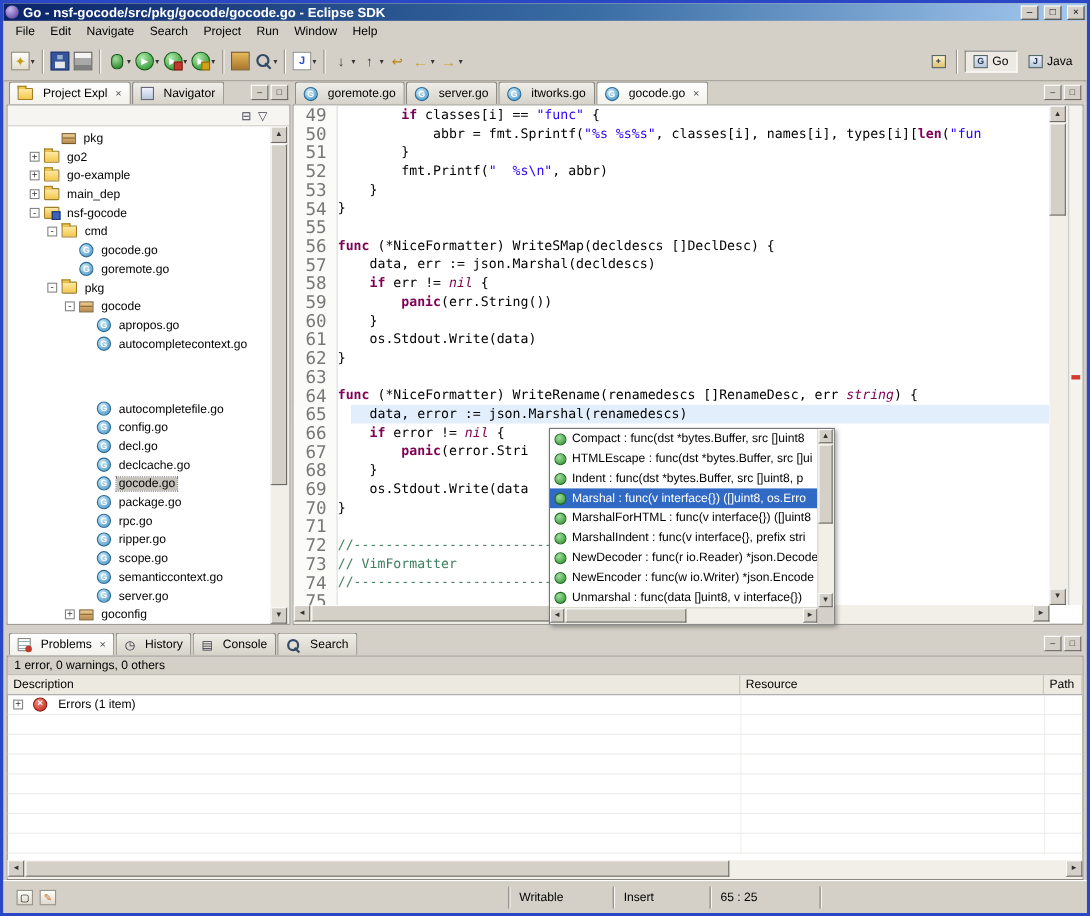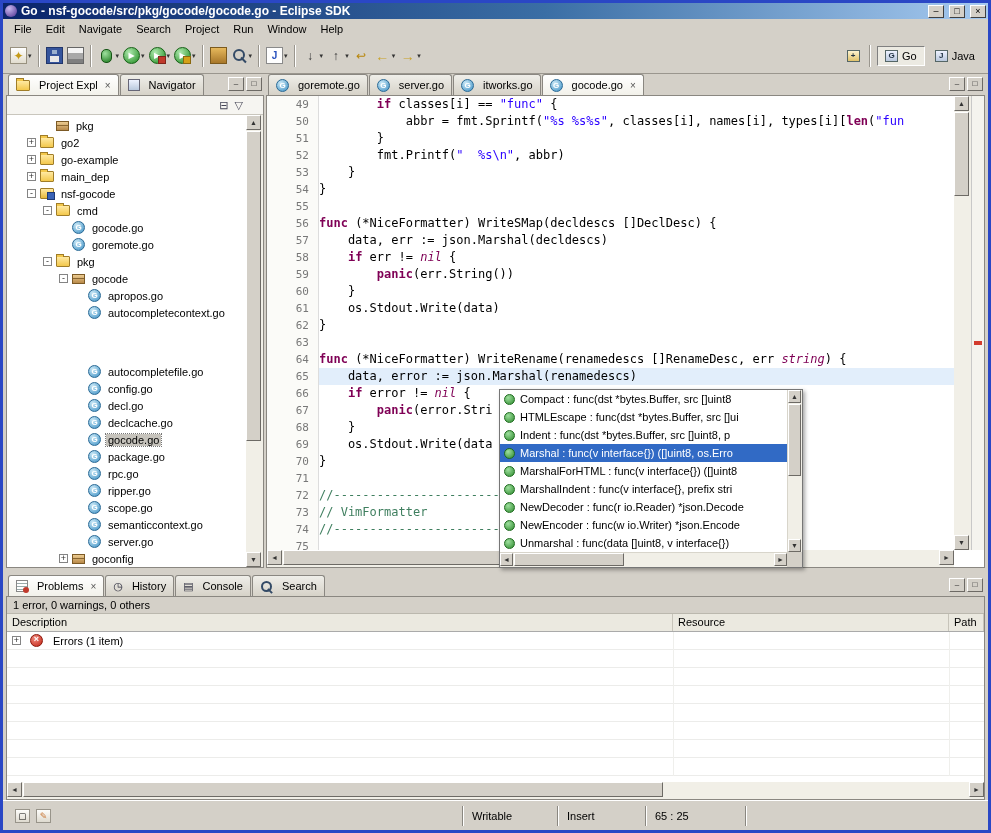--- a/index.html
+++ b/index.html
@@ -89,28 +89,28 @@
 .sbh{position:absolute;height:17px;background:#f1efe7}
 .sb-btn{position:absolute;width:15px;height:15px;background:#d4d0c8;border:1px solid;border-color:#fff #6d6a65 #6d6a65 #fff;font-size:7px;color:#333;display:flex;align-items:center;justify-content:center}
 .sb-thumb{position:absolute;background:#d4d0c8;border:1px solid;border-color:#fff #6d6a65 #6d6a65 #fff}
 
 
 .editor{left:263px;top:71px;width:719px;height:494px}
 .ebody{position:absolute;top:21px;left:0;right:0;bottom:0;border:1px solid #8a8781;background:#fff}
 .codewrap{position:absolute;top:0;left:0;right:30px;bottom:17px;overflow:hidden;background:#fff}
 .cline{height:17px;display:flex;white-space:pre;font-family:"DejaVu Sans Mono",monospace;font-size:12px;line-height:17px}
 .cline.hl{background:linear-gradient(90deg,#fff 52px,#e2eefb 52px)}
-.ln{flex:none;width:52px;padding-right:9px;text-align:right;color:#787878;font-size:11px;background:#fbfbf8;border-right:1px solid #ddd;font-family:"DejaVu Sans Mono",monospace}
+.ln{flex:none;width:40px;padding-right:9px;text-align:right;color:#787878;font-size:16px;background:#fbfbf8;border-right:1px solid #ddd;font-family:"DejaVu Sans Mono",monospace}
 .t-p{color:#000}.t-k{color:#7f0055;font-weight:bold}.t-i{color:#7f0055;font-weight:normal;font-style:italic}
 .t-s{color:#2a00ff}.t-c{color:#3f7f5f}
 .overview{position:absolute;right:0;top:0;bottom:17px;width:13px;background:#f4f3ee;border-left:1px solid #c8c8c8}
 .ovmark{position:absolute;left:2px;right:2px;height:4px;background:#d23b2e;top:54%}
 
 
-.popup{position:absolute;left:496px;top:386px;width:304px;height:179px;background:#fff;border:1px solid #767676;box-shadow:2px 2px 4px rgba(0,0,0,.35);z-index:60;display:grid;grid-template-columns:1fr 15px;grid-template-rows:1fr 15px}
+.popup{position:absolute;left:496px;top:386px;width:260px;height:179px;background:#fff;border:1px solid #767676;box-shadow:2px 2px 4px rgba(0,0,0,.35);z-index:60;display:grid;grid-template-columns:1fr 15px;grid-template-rows:1fr 15px}
 .pitems{overflow:hidden}
 .pitem{height:18px;display:flex;align-items:center;gap:5px;padding:0 4px;white-space:nowrap;overflow:hidden}
 .pitem.selected{background:#316ac5;color:#fff}
 .psbv{position:relative;background:#f1efe7;border-left:1px solid #d8d5cb}
 .psbh{position:relative;background:#f1efe7;border-top:1px solid #d8d5cb}
 .pcorner{background:#d4d0c8}
 
 
 .problems{left:3px;top:572px;width:979px;height:225px}
 .pbody{position:absolute;top:21px;left:0;right:0;bottom:0;border:1px solid #8a8781;background:#fff}

